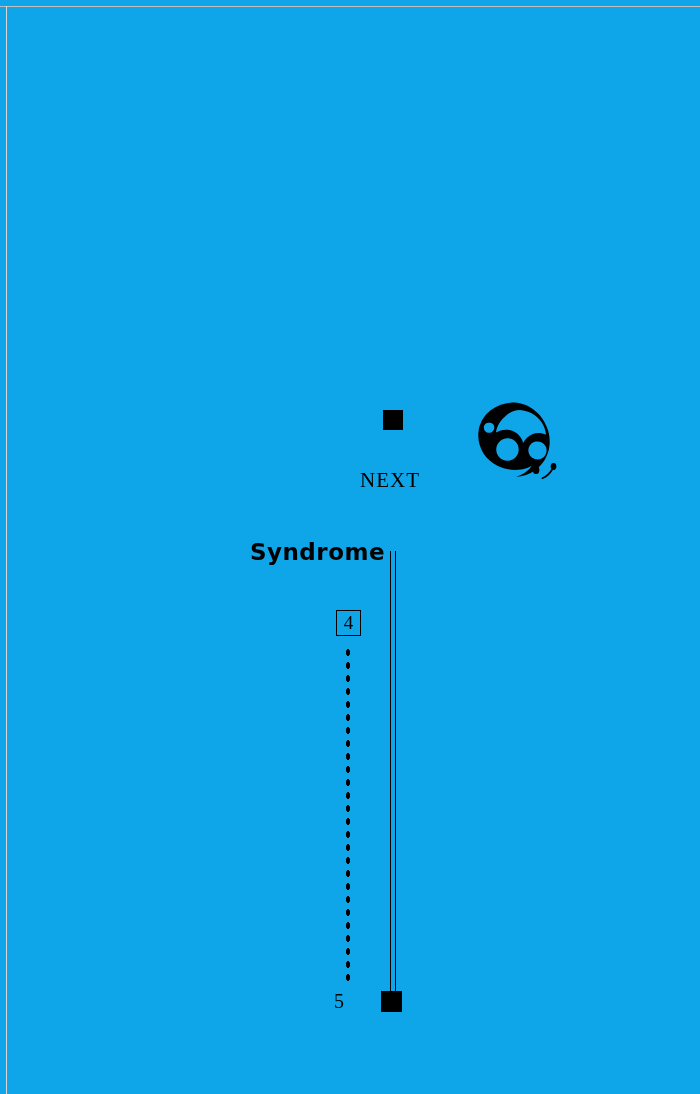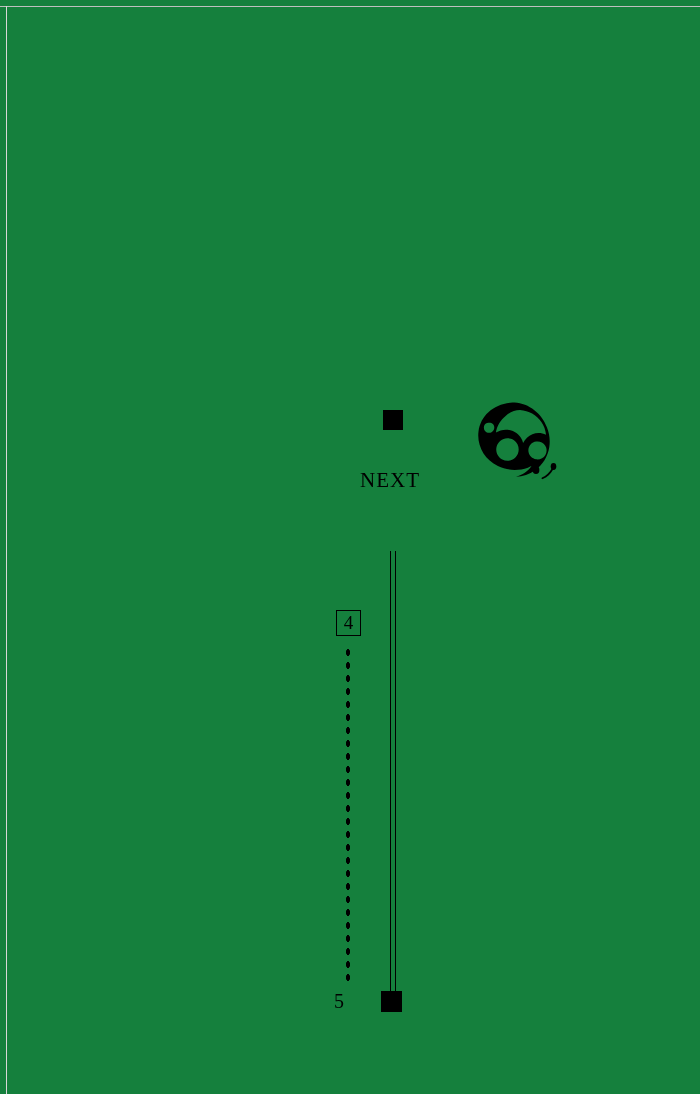--- a/index.html
+++ b/index.html
@@ -12,21 +12,21 @@
     height: 1094px;
     position: relative;
     overflow: hidden;
     font-family: "Liberation Serif", serif;
     color: #000000;
   }
 
   .page {
     position: absolute;
     inset: 0;
-    background: #15803d;
+    background: #0ea5e9;
   }
 
   
   .edge-top {
     position: absolute;
     top: 6px;
     left: 0px;
     width: 700px;
     height: 1px;
     background: #bfbfbf;
@@ -171,20 +171,21 @@
       <g fill="#000000">
         <path d="M46.5 4.5C28 5.5 14.5 17.5 12.5 33.5c-1.8 14.4 6 28.2 19.4 34.6 9.4 4.5 20.2 5 30 1.6 1.3-.5 2.5-1 3.6-1.6-3.6 5.2-9 9-15.6 10.7 7-0.2 13.6-2.4 19-6.3 7.8-5.6 13-14 14.4-23.4 1-6.7.2-13.6-2.4-19.8C76.3 16 63 5 48.5 4.4zM54 12c8.8.6 16.6 5 21.4 12 2.6 3.8 4.2 8.2 4.6 12.8-4.2-2.2-9.2-2.4-13.6-.6-4 1.7-7.3 4.8-9.3 8.7-1.4-5.3-5.2-9.7-10.2-11.8-5.5-2.4-12-1.8-17 1.5 1-6.7 4.6-12.8 10-16.9C44 14.1 49 12 54 12zM24.4 24.7c1.3.2 2.4 1 3.1 2.1 1.5 2.4.8 5.6-1.6 7.2-2.2 1.5-5.2 1-6.9-1.1-1.8-2.3-1.4-5.6.9-7.3.7-.6 1.6-.9 2.5-.9zM41.8 40.2c4.2.1 8 2.6 9.8 6.4 2 4.2 1.2 9.2-2 12.6-3.4 3.6-8.9 4.5-13.3 2.2-4.6-2.4-7-7.7-5.7-12.7 1.2-4.8 5.6-8.3 10.6-8.5zM71.6 43.5c3 0 5.8 1.5 7.5 4 1.9 2.8 2 6.5.3 9.4-1.9 3.2-5.6 5-9.3 4.4-3.9-.6-7-3.6-7.6-7.5-.8-5 2.7-9.7 7.7-10.3z"></path>
         <path d="M86.8 70.2c-.4-.2-.9 0-1.1.4-2.1 4-5.5 7.2-9.7 9-.4.2-.6.7-.4 1.1.2.4.7.6 1.1.4 4.5-1.9 8.2-5.4 10.5-9.7.2-.4 0-.9-.4-1.2z"></path>
         <ellipse cx="70" cy="72" rx="3.4" ry="4"></ellipse>
         <ellipse cx="87.5" cy="68.5" rx="2.8" ry="3.4"></ellipse>
       </g>
     </svg>
   </div>
 
   <div class="title">
+    <span class="line2">Syndrome</span>
   </div>
 
   <div class="rule">
     <i class="a"></i>
       <i class="b"></i>
   </div>
 
   <div class="chapter-box">4</div>
 
   <div class="dotted"></div>

